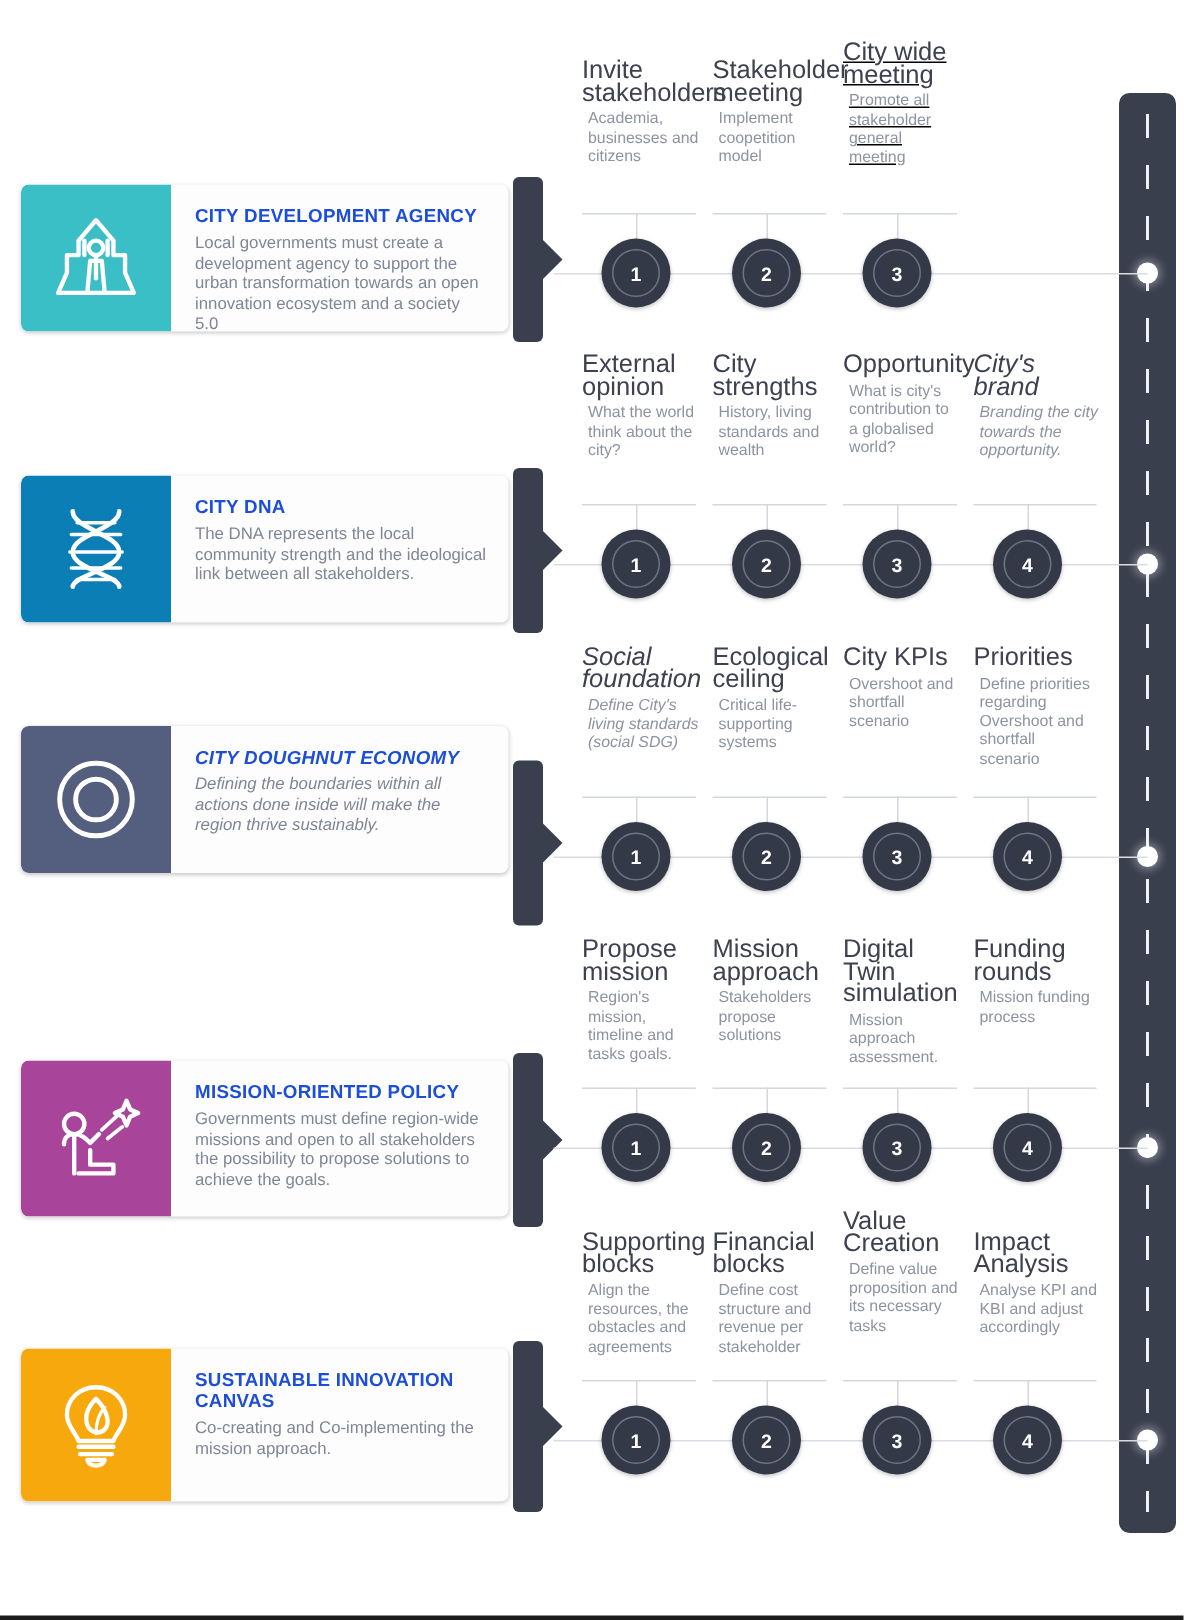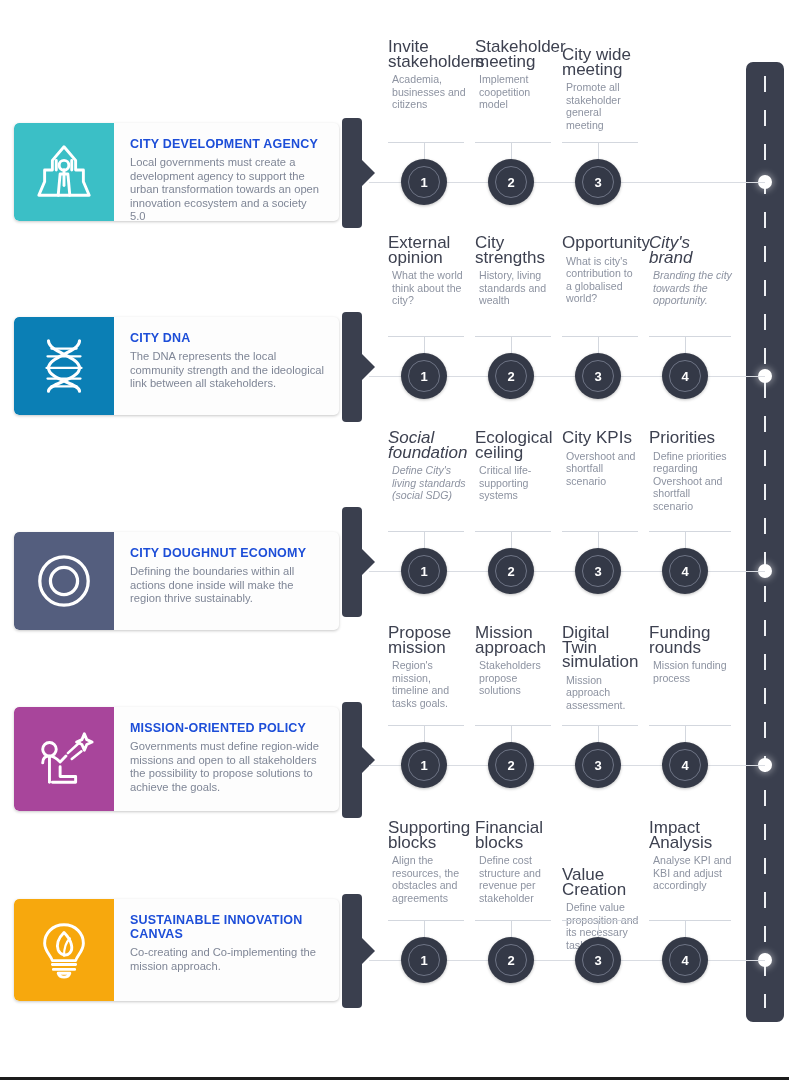--- a/index.html
+++ b/index.html
@@ -154,21 +154,21 @@
         <div class="lbl" style="left: 475px; top: 40px; width: 82px;">
           <div class="lbl-h">Stakeholder meeting</div>
           <div class="lbl-p">Implement coopetition model</div>
         </div>
         <div class="rule" style="left: 475px; width: 76px; top: 142px;"></div>
         <div class="stem" style="left: 511px; top: 142px; height: 18px;"></div>
         <div class="step" style="left: 488px; top: 159px;">
           <div class="ring"></div>
           <div class="num">2</div>
         </div>
-        <div class="lbl" style="left: 562px; top: 48px; width: 82px;">
+        <div class="lbl" style="left: 562px; top: 28px; width: 82px; text-decoration: underline;">
           <div class="lbl-h">City wide meeting</div>
           <div class="lbl-p">Promote all stakeholder general meeting</div>
         </div>
         <div class="rule" style="left: 562px; width: 76px; top: 142px;"></div>
         <div class="stem" style="left: 598px; top: 142px; height: 18px;"></div>
         <div class="step" style="left: 575px; top: 159px;">
           <div class="ring"></div>
           <div class="num">3</div>
         </div>
       </div>
@@ -225,21 +225,21 @@
           <div class="lbl-p">Branding the city towards the opportunity.</div>
         </div>
         <div class="rule" style="left: 649px; width: 82px; top: 336px;"></div>
         <div class="stem" style="left: 685px; top: 336px; height: 18px;"></div>
         <div class="step" style="left: 662px; top: 353px;">
           <div class="ring"></div>
           <div class="num">4</div>
         </div>
       </div>
       <div class="band" style="top: 0px;">
-        <div class="card" style="top: 532px; height: 98px; width: 325px;">
+        <div class="card" style="top: 484px; height: 98px; width: 325px; font-style: italic;">
           <div class="card-icon" style="background: rgb(84, 94, 126);">
             <svg width="62" height="62" viewBox="0 0 64 64" fill="none" stroke="#fff" stroke-width="3.4">
       <circle cx="32" cy="32" r="25"></circle>
       <circle cx="32" cy="32" r="14"></circle>
     </svg>
           </div>
           <div class="card-body">
             <div class="card-title">CITY DOUGHNUT ECONOMY</div>
             <div class="card-desc">Defining the boundaries within all actions done inside will make the region thrive sustainably.</div>
           </div>
@@ -385,21 +385,21 @@
         <div class="lbl" style="left: 475px; top: 821px; width: 82px;">
           <div class="lbl-h">Financial blocks</div>
           <div class="lbl-p">Define cost structure and revenue per stakeholder</div>
         </div>
         <div class="rule" style="left: 475px; width: 76px; top: 920px;"></div>
         <div class="stem" style="left: 511px; top: 920px; height: 18px;"></div>
         <div class="step" style="left: 488px; top: 937px;">
           <div class="ring"></div>
           <div class="num">2</div>
         </div>
-        <div class="lbl" style="left: 562px; top: 868px; width: 82px;">
+        <div class="lbl" style="left: 562px; top: 807px; width: 82px;">
           <div class="lbl-h">Value Creation</div>
           <div class="lbl-p">Define value proposition and its necessary tasks</div>
         </div>
         <div class="rule" style="left: 562px; width: 76px; top: 920px;"></div>
         <div class="stem" style="left: 598px; top: 920px; height: 18px;"></div>
         <div class="step" style="left: 575px; top: 937px;">
           <div class="ring"></div>
           <div class="num">3</div>
         </div>
         <div class="lbl" style="left: 649px; top: 821px; width: 88px;">

